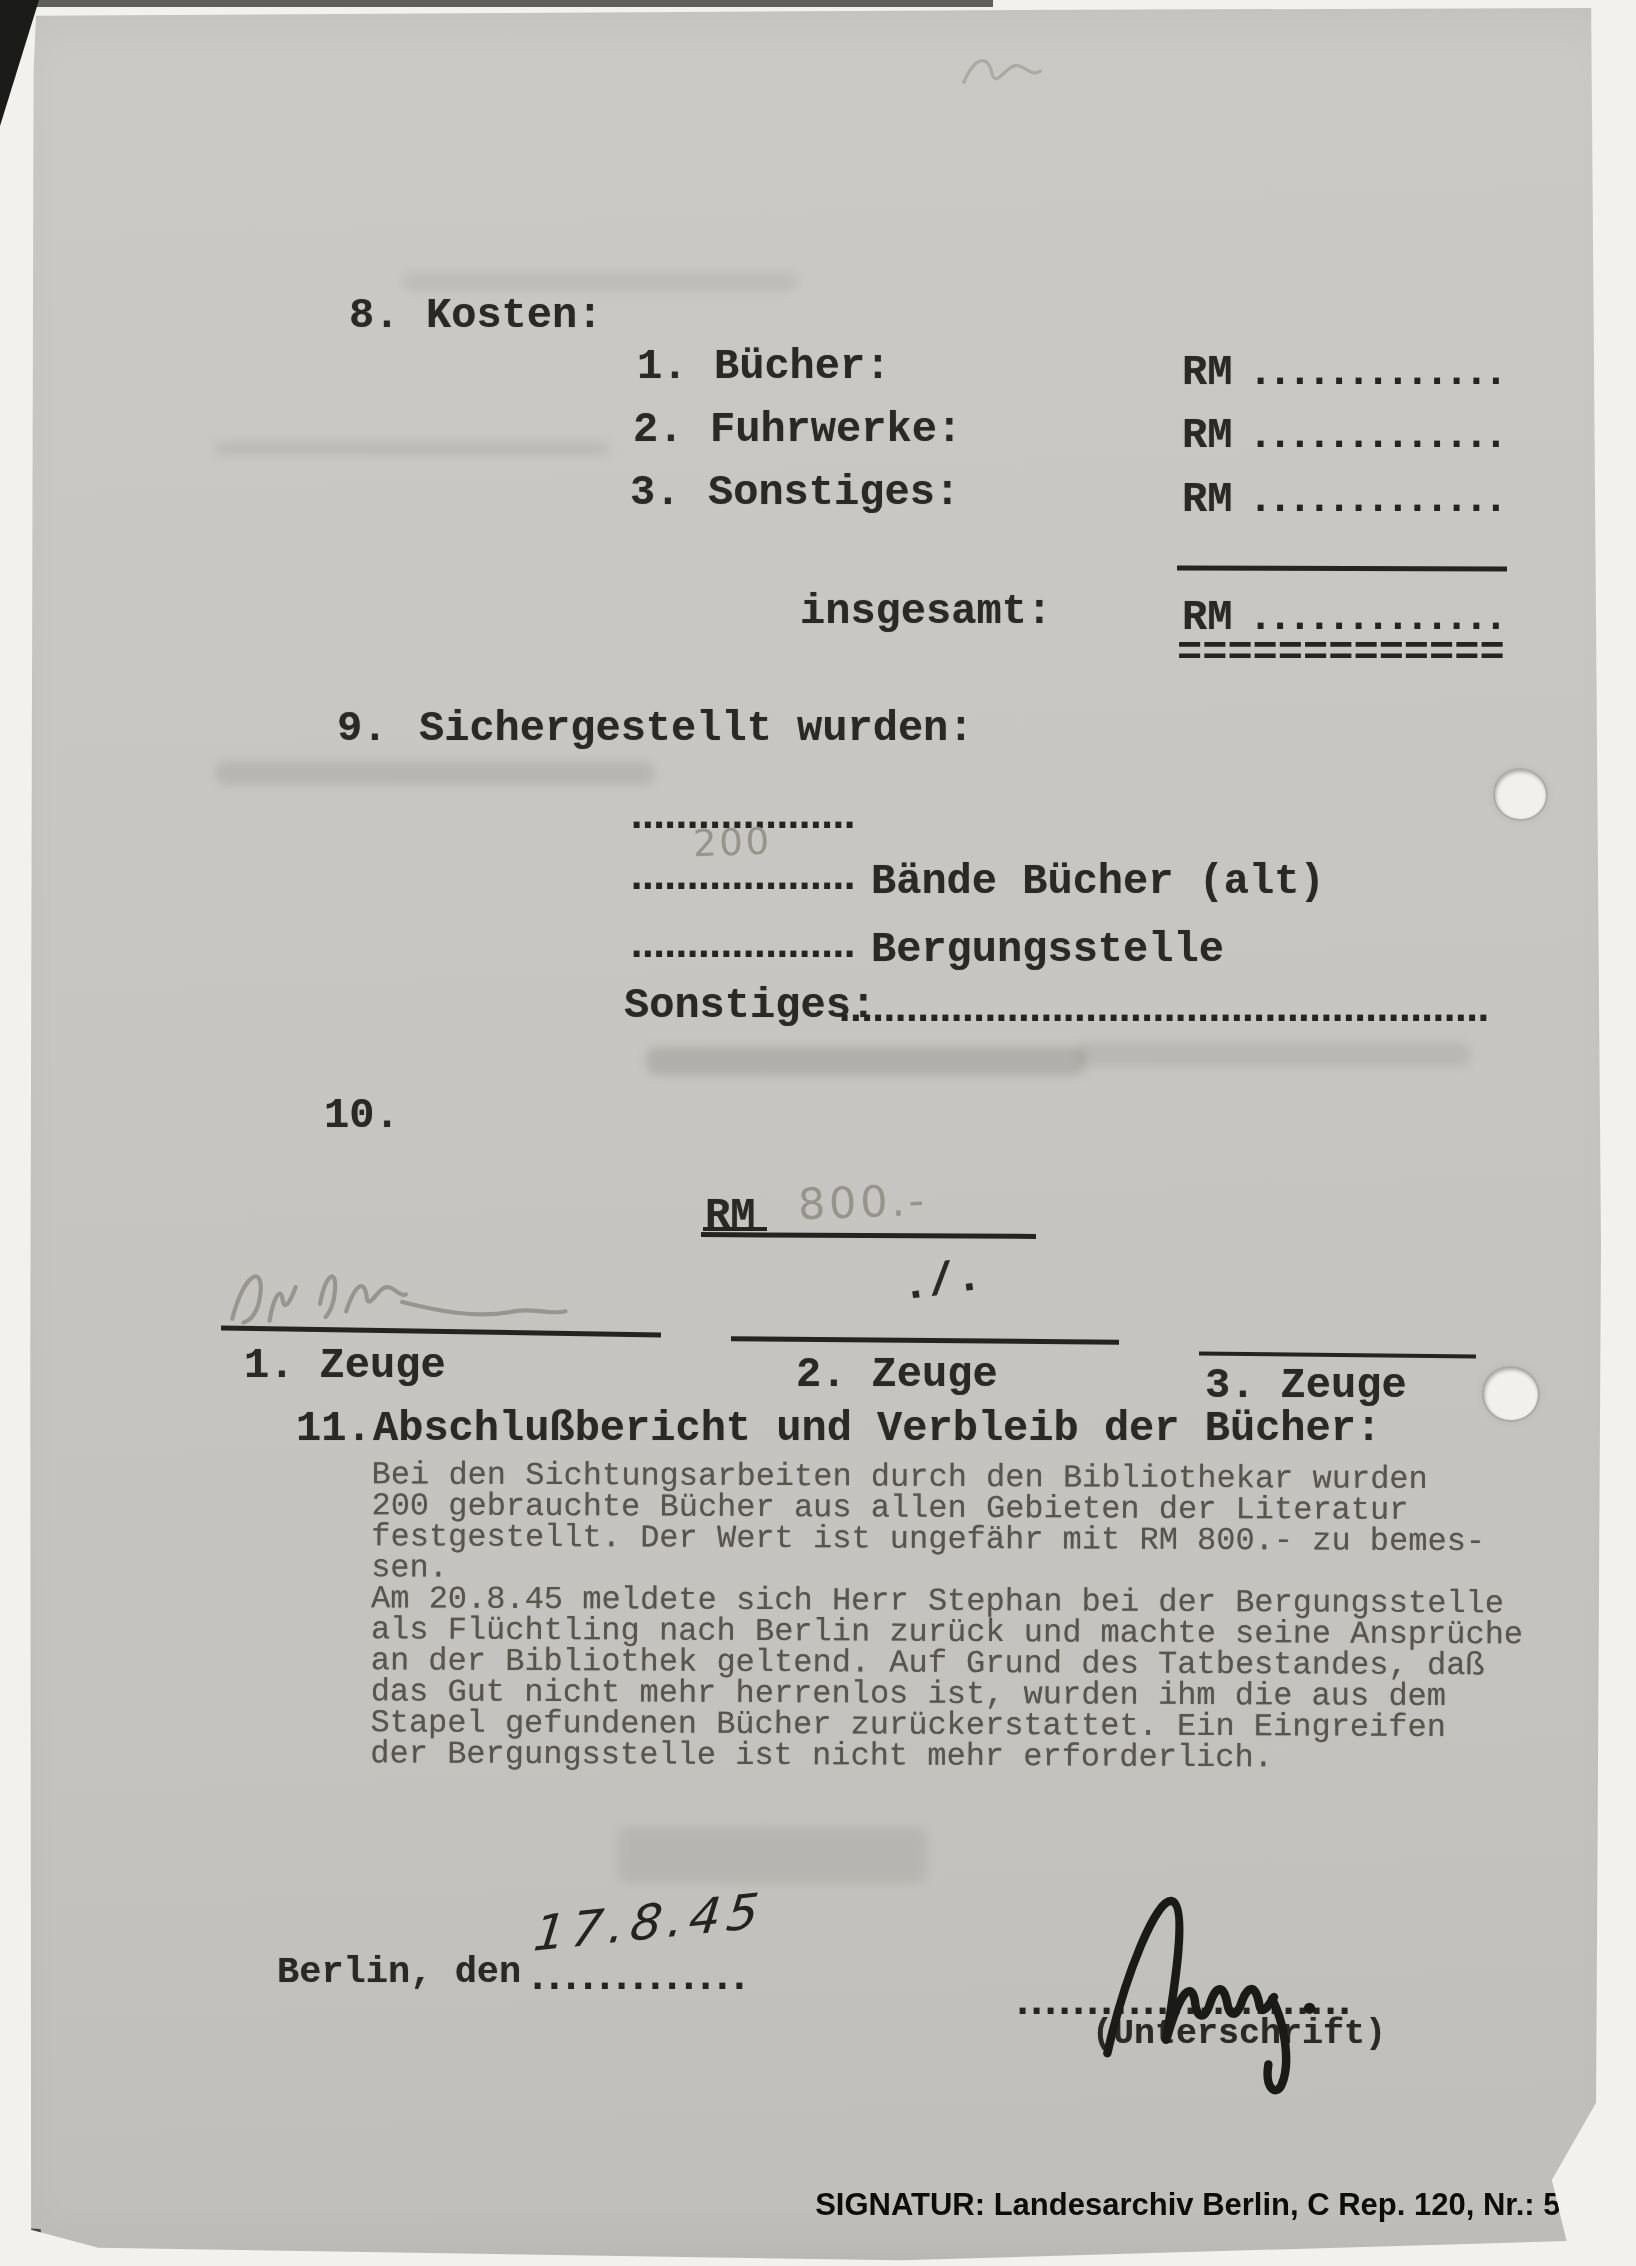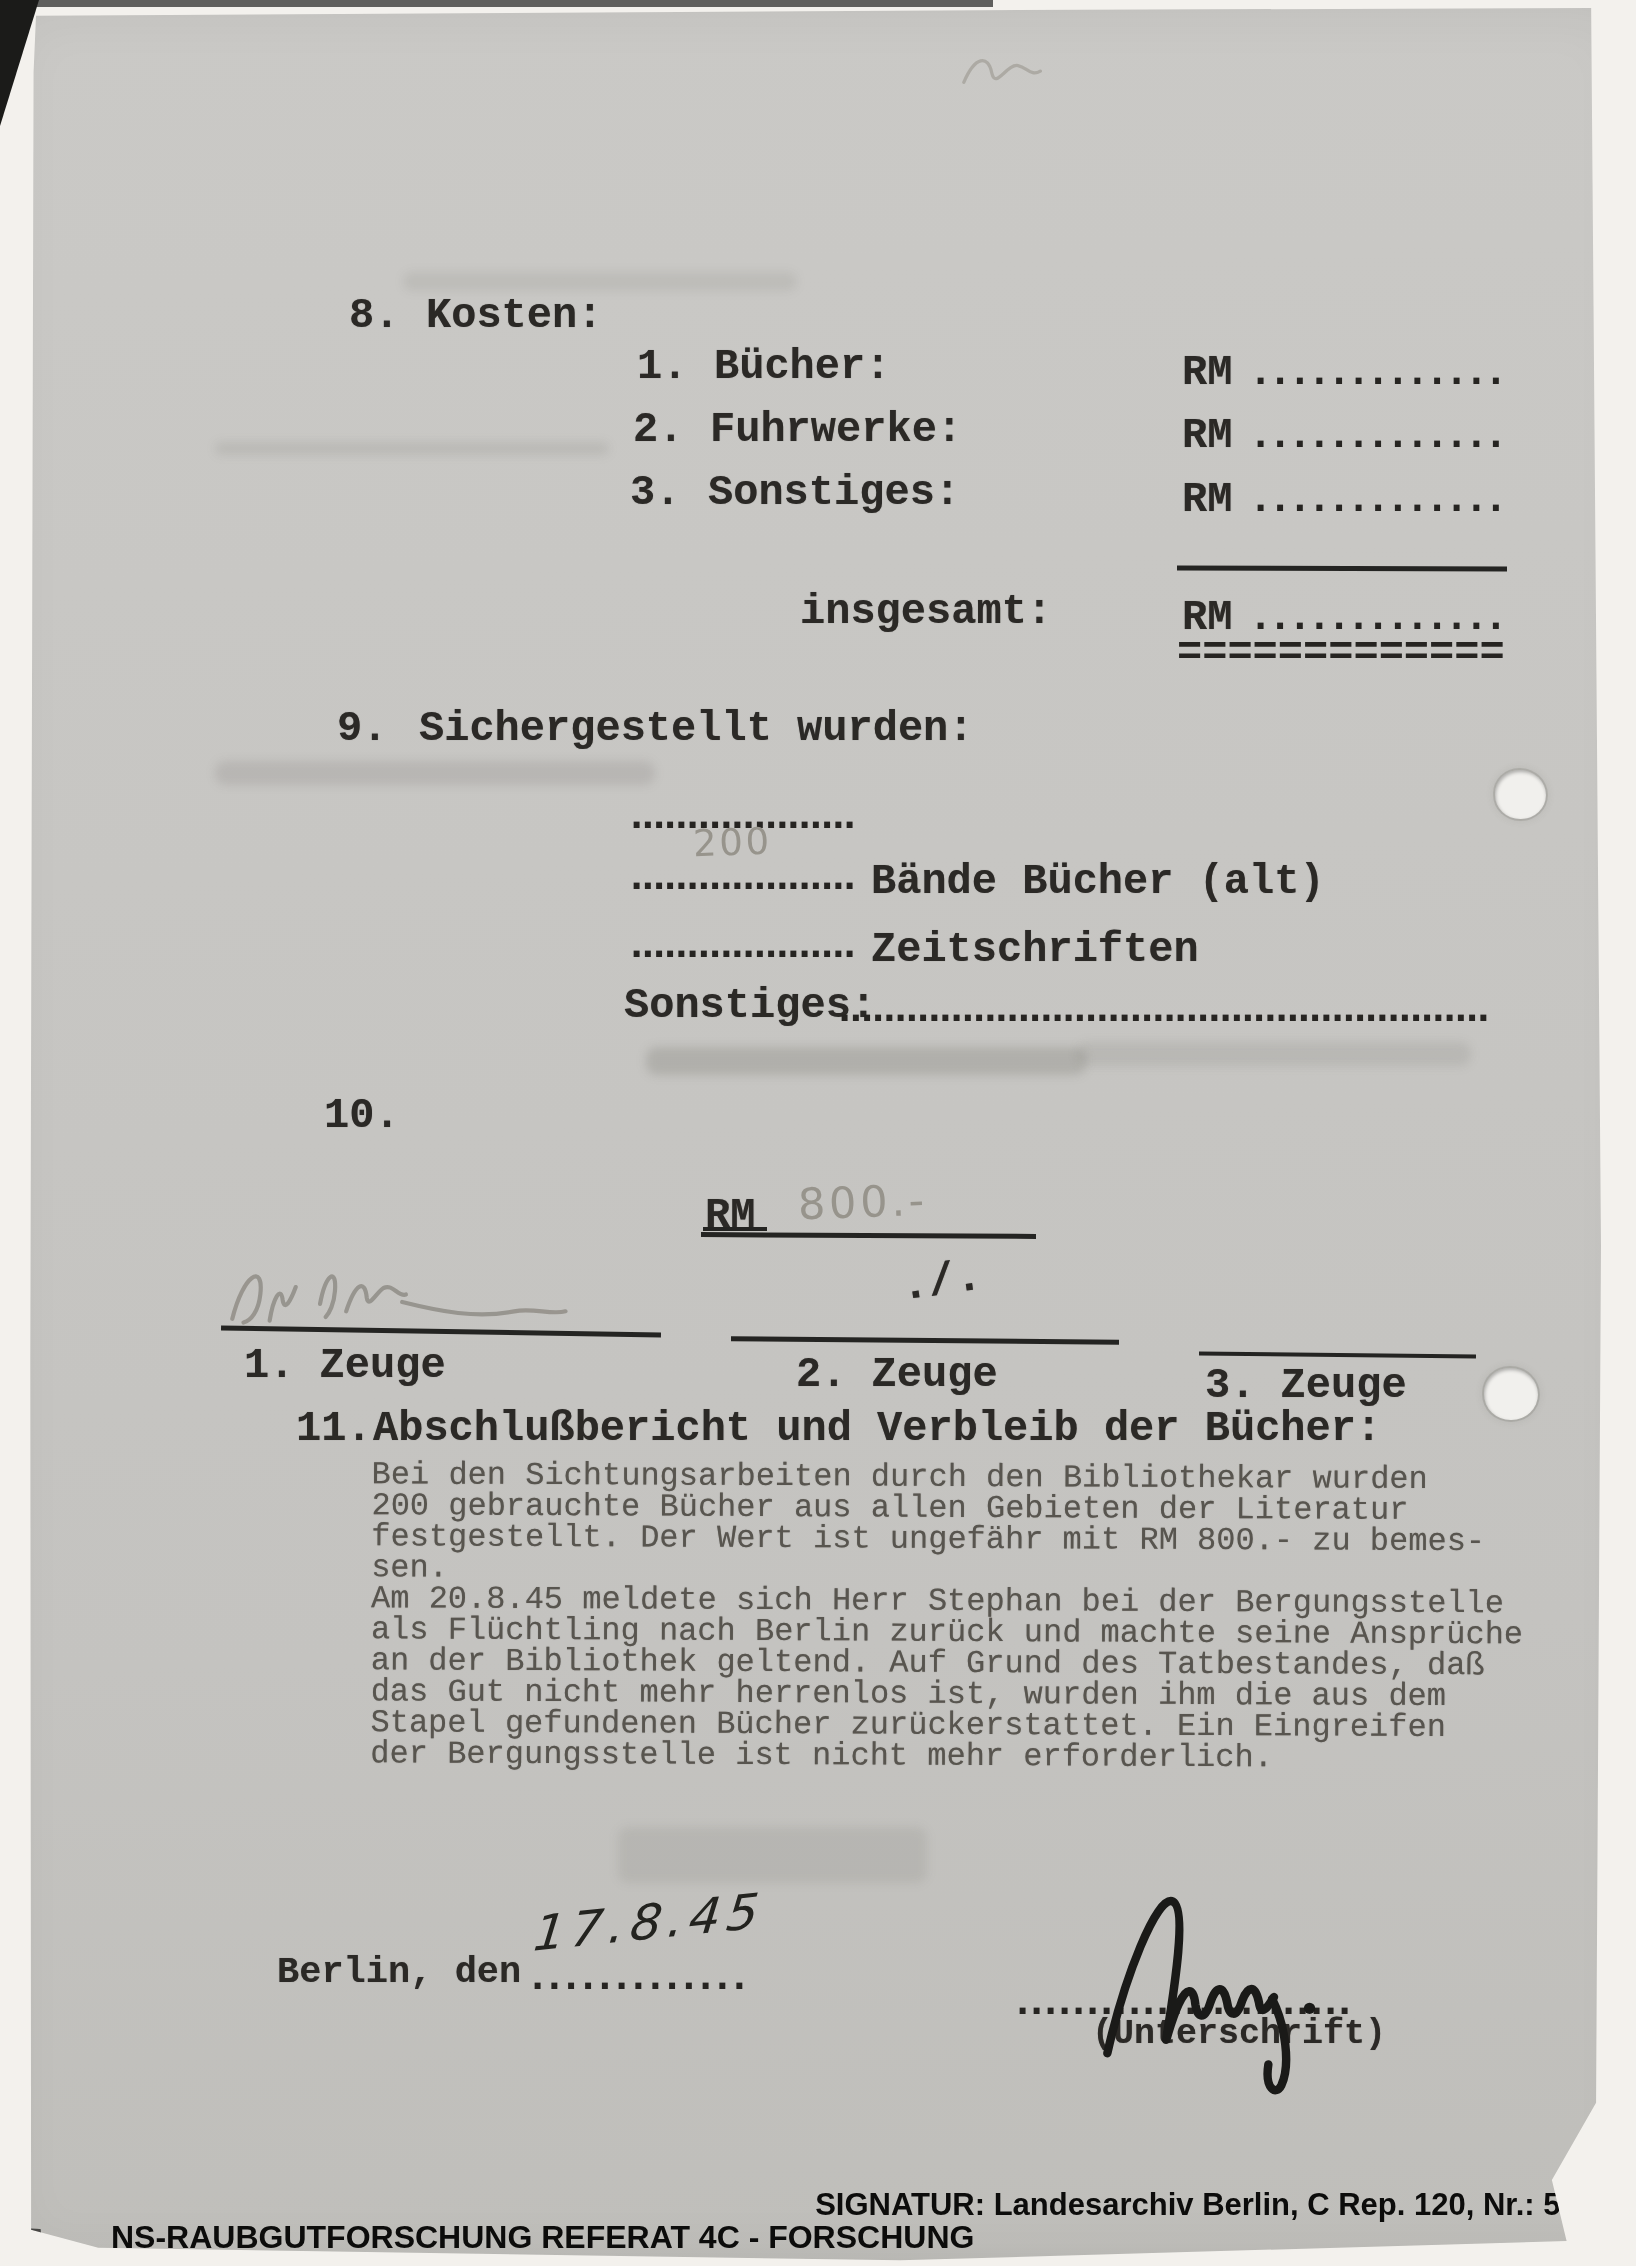--- a/index.html
+++ b/index.html
@@ -77,21 +77,21 @@
     <span class="abs tw tw45" style="left:337px;top:705px;">9.</span>
     <span class="abs tw tw45" style="left:419px;top:705px;">Sichergestellt wurden:</span>
 
     <span class="abs dots tw45" style="left:624px;top:793px;letter-spacing:-14px;">....................</span>
 
     <span class="abs hand-pencil" style="left:693px;top:821px;font-size:37px;letter-spacing:2.8px;transform:rotate(-2deg);">200</span>
     <span class="abs dots tw45" style="left:624px;top:854px;letter-spacing:-14px;">....................</span>
     <span class="abs tw tw45" style="left:871px;top:858px;">Bände Bücher (alt)</span>
 
     <span class="abs dots tw45" style="left:624px;top:922px;letter-spacing:-14px;">....................</span>
-    <span class="abs tw tw45" style="left:871px;top:926px;">Zeitschriften</span>
+    <span class="abs tw tw45" style="left:871px;top:926px;">Bergungsstelle</span>
 
     <span class="abs tw tw45" style="left:624px;top:982px;">Sonstiges:</span>
     <span class="abs dots tw45" style="left:832px;top:986px;letter-spacing:-14px;">..........................................................</span>
 
     <span class="abs tw tw45" style="left:324px;top:1092px;">10.</span>
 
     <span class="abs tw tw45" style="left:705px;top:1192px;">RM</span>
     <span class="abs hand-pencil" style="left:798px;top:1177px;font-size:43px;letter-spacing:3.7px;transform:rotate(-2deg);">800.-</span>
     <div class="abs rule" style="left:701px;top:1233px;width:335px;height:4.7px;transform:rotate(.3deg);"></div>
     <div class="abs rule" style="left:703px;top:1227px;width:64px;height:3.7px;"></div>
@@ -142,19 +142,18 @@
     <svg class="abs" style="left:1068px;top:1866px;" width="309" height="234" viewBox="0 0 330 250">
       <g fill="none" stroke="#1a1a18" stroke-width="9" stroke-linecap="round" stroke-linejoin="round">
         <path d="M42,200 C60,120 95,30 112,38 C128,46 112,140 106,178 C102,200 108,170 118,148 C126,130 134,128 136,148 C138,162 146,166 152,146 C158,128 166,126 170,146 C172,160 180,164 186,144 C192,128 200,126 204,146 C206,162 214,150 220,140"></path>
         <path d="M218,142 C232,170 238,212 228,234 C222,246 210,238 214,212"></path>
       </g>
       <circle cx="258" cy="152" r="6" fill="#1a1a18"></circle>
     </svg>
 
     <div class="abs" style="left:28px;top:2228px;width:17px;height:15px;background:#2a2a28;opacity:.8;transform:rotate(20deg);clip-path:polygon(0 20%,60% 0,100% 100%,20% 100%);"></div>
 
-    <div class="abs sans" style="left:111px;top:2219px;font-size:32px;font-weight:bold;">NS-RAUBGUTFORSCHUNG REFERAT 4C - FORSCHUNG</div>
     <div class="abs sans" style="left:806px;top:2187px;width:789px;text-align:right;font-size:31px;font-weight:bold;">SIGNATUR: Landesarchiv Berlin, C Rep. 120, Nr.: 514</div>
 
   </div>
 
 </div>
 
 
 </body></html>

